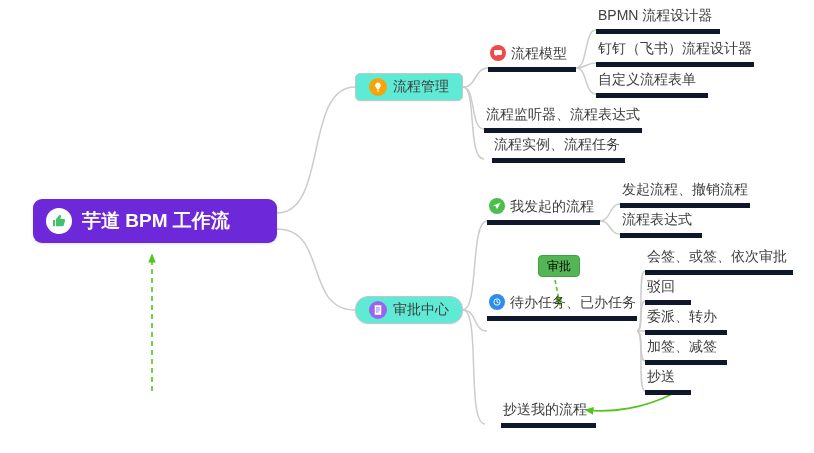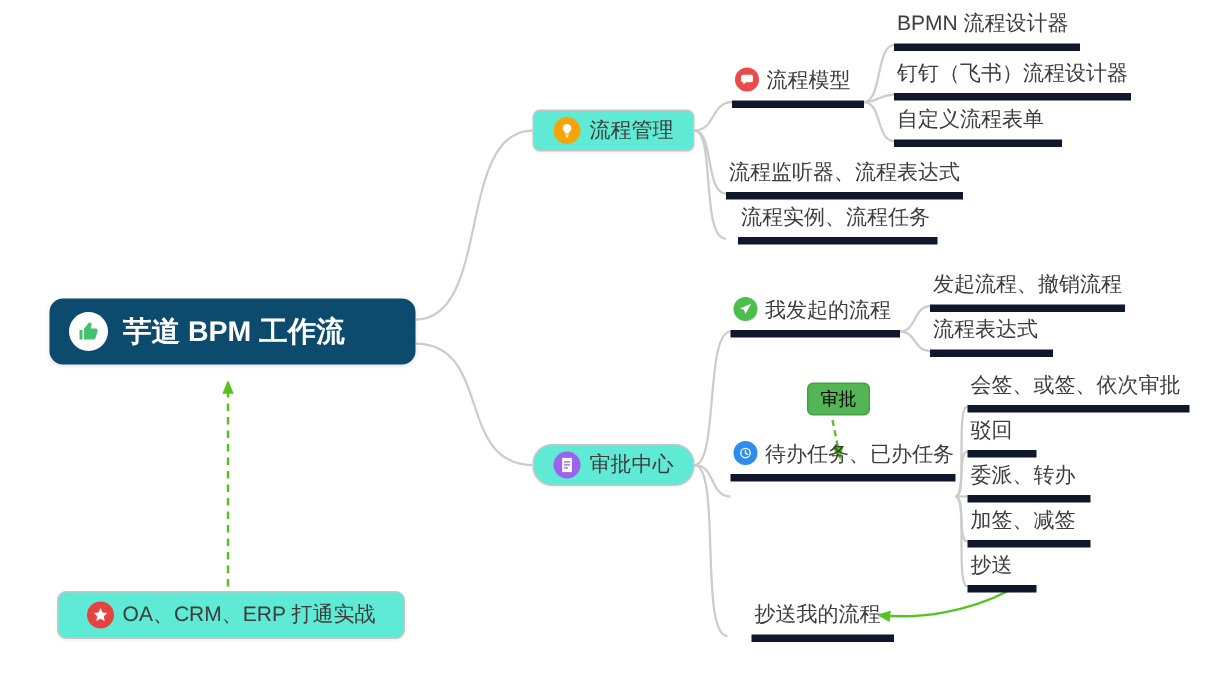--- a/index.html
+++ b/index.html
@@ -2,21 +2,21 @@
 <html><head>
 <meta charset="utf-8">
 <style>
   html,body{margin:0;padding:0;background:#fff;}
   #stage{position:relative;width:814px;height:453px;background:#fff;overflow:hidden;
          font-family:"Liberation Sans","DejaVu Sans",sans-serif;color:#3d3d3d;}
   #links{position:absolute;left:0;top:0;z-index:0;}
   .node{position:absolute;z-index:2;box-sizing:border-box;white-space:nowrap;cursor:default;}
   .box{background:#5eead4;border:1px solid #c6c6c6;border-radius:5px;display:flex;align-items:center;
        justify-content:center;gap:6px;font-size:14px;box-shadow:0 1px 2px rgba(0,0,0,.06);}
-  .root{background:#0c4a6e;border:none;border-radius:9px;color:#fff;font-size:19px;font-weight:bold;
+  .root{background:#6d28d9;border:none;border-radius:9px;color:#fff;font-size:19px;font-weight:bold;
         display:flex;align-items:center;gap:10px;padding-left:13px;justify-content:flex-start;
         box-shadow:0 1px 3px rgba(0,0,0,.12);}
   .leaf{border-bottom:5px solid #0f172a;padding:0 4px 5px 2px;font-size:14px;line-height:17px;
         display:flex;align-items:flex-start;gap:5px;}
   .icon{border-radius:50%;display:inline-flex;align-items:center;justify-content:center;flex:none;}
   .ic16{width:16px;height:16px;}
   .ic18{width:18px;height:18px;}
   .ic26{width:26px;height:26px;background:#fff;}
   .ic16 svg{width:10px;height:10px;}
   .ic18 svg{width:12px;height:12px;}
@@ -173,22 +173,14 @@
   </div>
 
   <div class="node leaf" style="left:645px;top:368px;width:46px;">
     <span>抄送</span>
   </div>
 
   <div class="node leaf" style="left:485px;top:401px;width:95px;margin-left:16px;">
     <span>抄送我的流程</span>
   </div>
 
-  <div class="node box" style="left:38px;top:394px;width:232px;height:32px;border-radius:6px;">
-    <span class="icon ic18 starred">
-      <svg viewBox="0 0 24 24">
-          <path fill="#fff" d="M12 2.8l2.8 5.8 6.2.8-4.6 4.3 1.2 6.2L12 16.9l-5.6 3 1.2-6.2L3 9.4l6.2-.8z"></path>
-        </svg>
-    </span>
-    <span>OA、CRM、ERP 打通实战</span>
-  </div>
 
 </div>
 
 </body></html>

